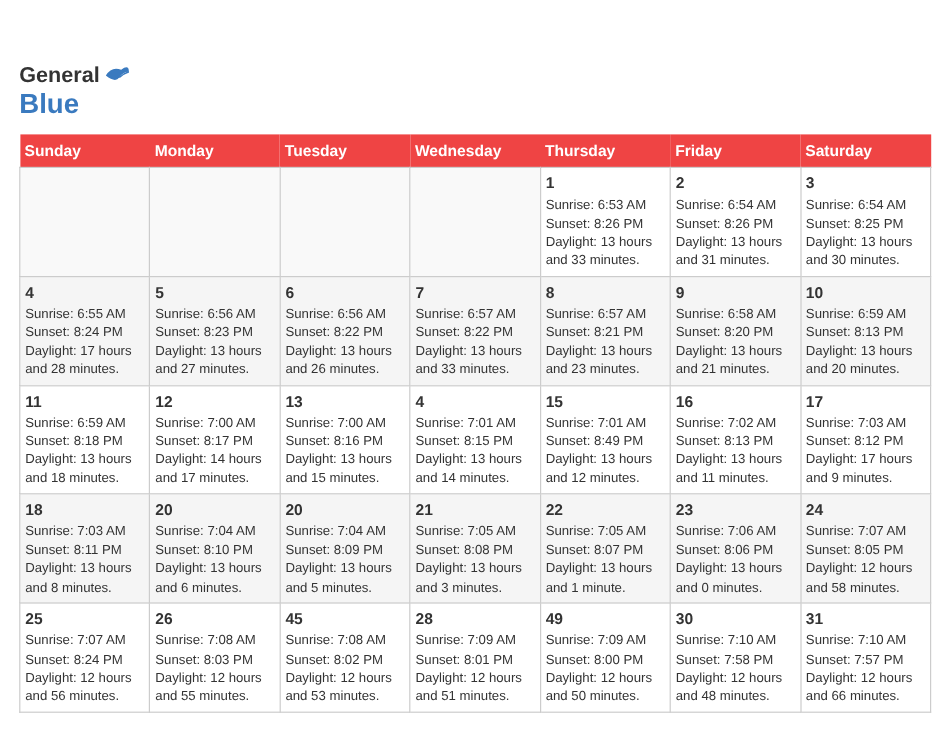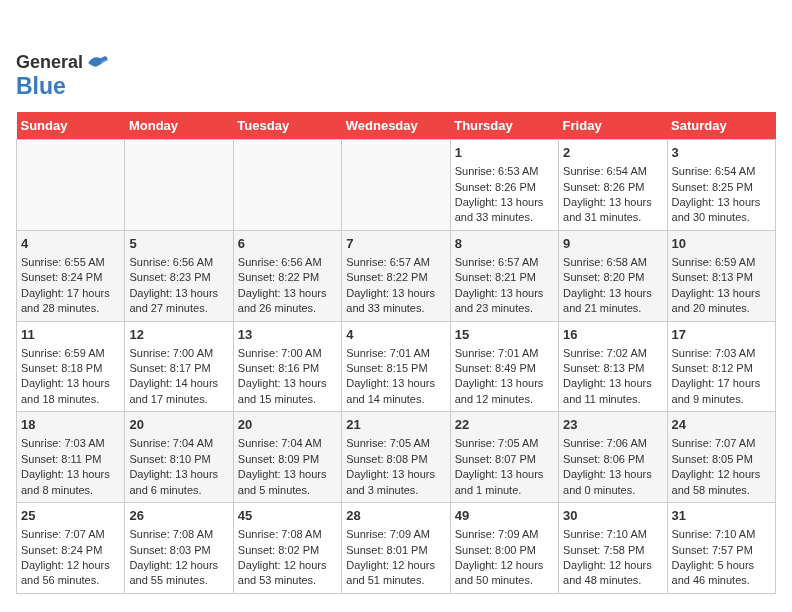--- a/index.html
+++ b/index.html
@@ -308,17 +308,17 @@
         <td>
           <span class="day-num">30</span>
           <div>Sunrise: 7:10 AM</div>
           <div>Sunset: 7:58 PM</div>
           <div>Daylight: 12 hours and 48 minutes.</div>
         </td>
         <td>
           <span class="day-num">31</span>
           <div>Sunrise: 7:10 AM</div>
           <div>Sunset: 7:57 PM</div>
-          <div>Daylight: 5 hours and 46 minutes.</div>
+          <div>Daylight: 12 hours and 66 minutes.</div>
         </td>
       </tr>
     </tbody>
 </table>
 
 </body></html>

